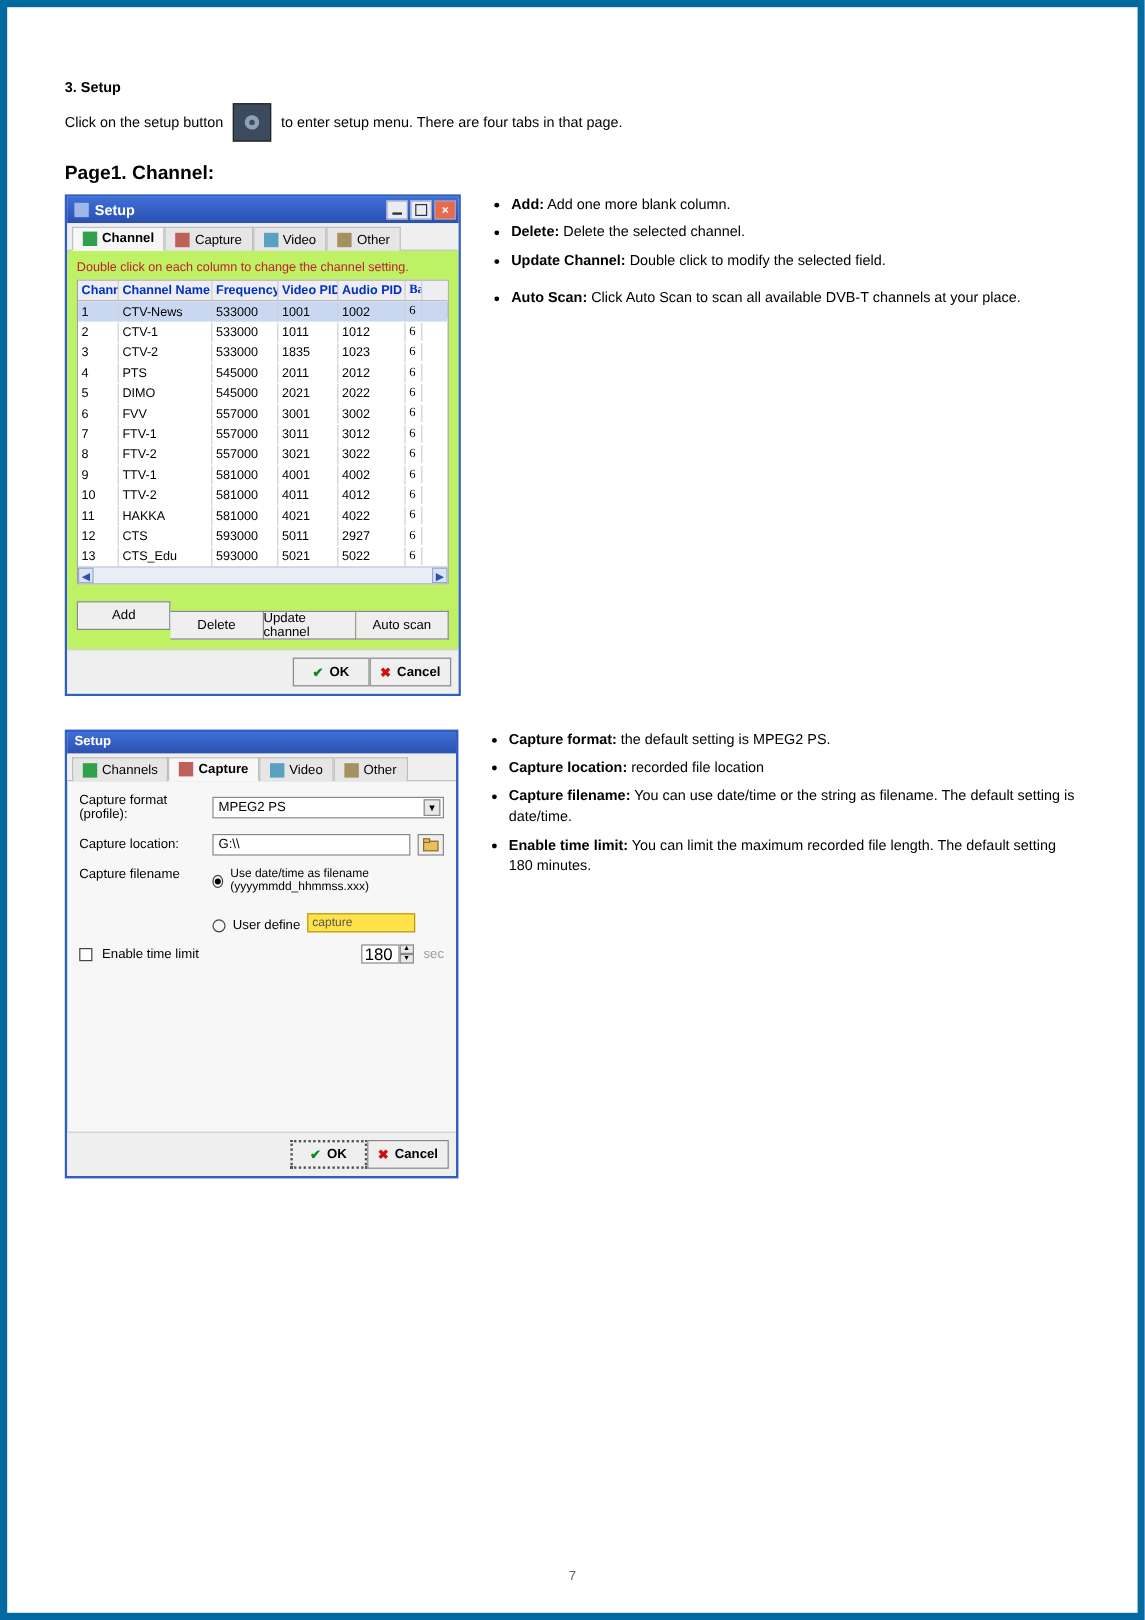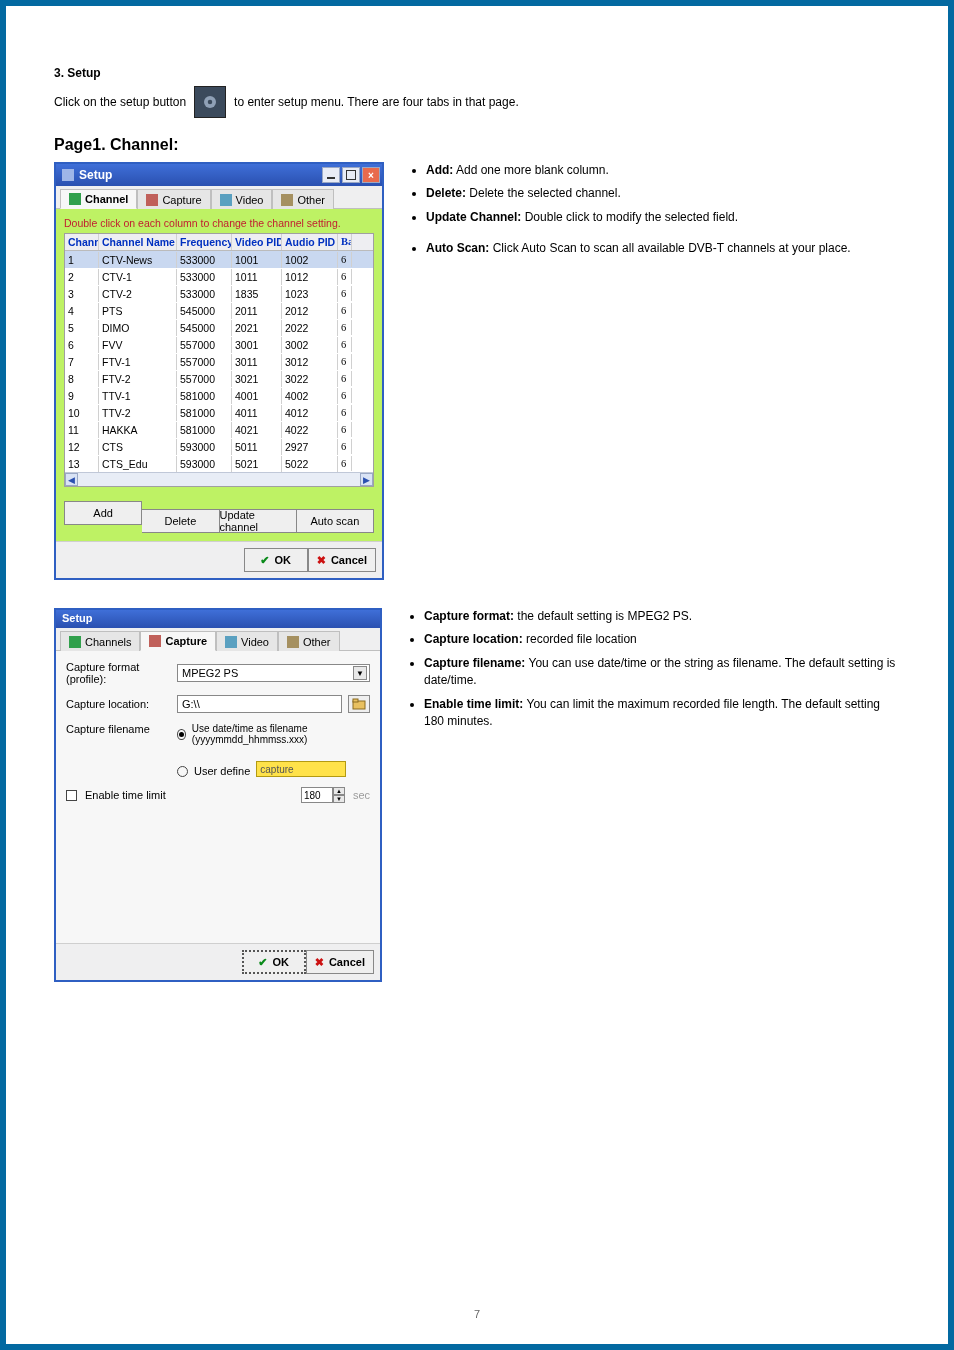--- a/index.html
+++ b/index.html
@@ -303,21 +303,21 @@
     background:#fff;
   }
   .time-row {
     display:flex; align-items:center; gap:8px;
   }
   .spin {
     display:flex; align-items:center;
   }
   .spin input {
     width:32px; height:16px; border:1px solid #888;
-    font-size:10px; padding:0 2px;
+    font-size:14px; padding:0 2px;
   }
   .spin .spbtns {
     display:flex; flex-direction:column;
   }
   .spin .sp {
     width:12px; height:8px;
     border:1px solid #888; background:#e8e8e8;
     font-size:6px; line-height:6px; text-align:center;
   }
   .gray { color:#9c9c9c; }

